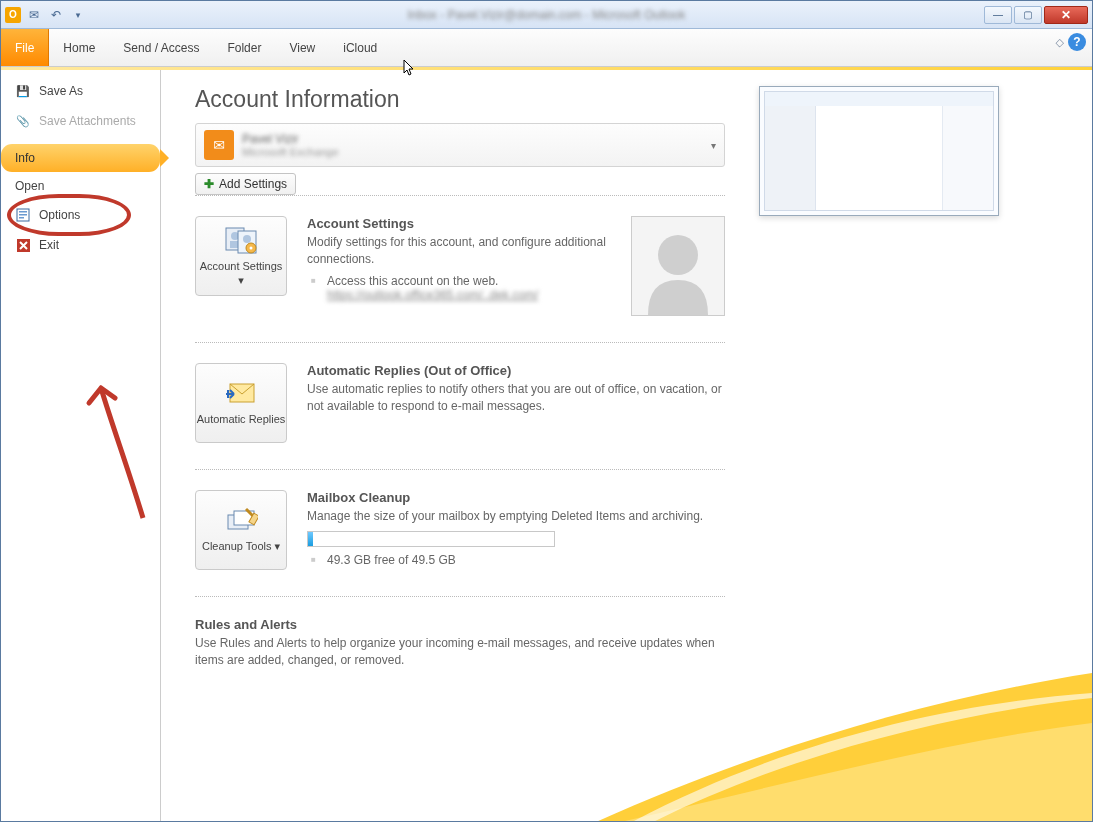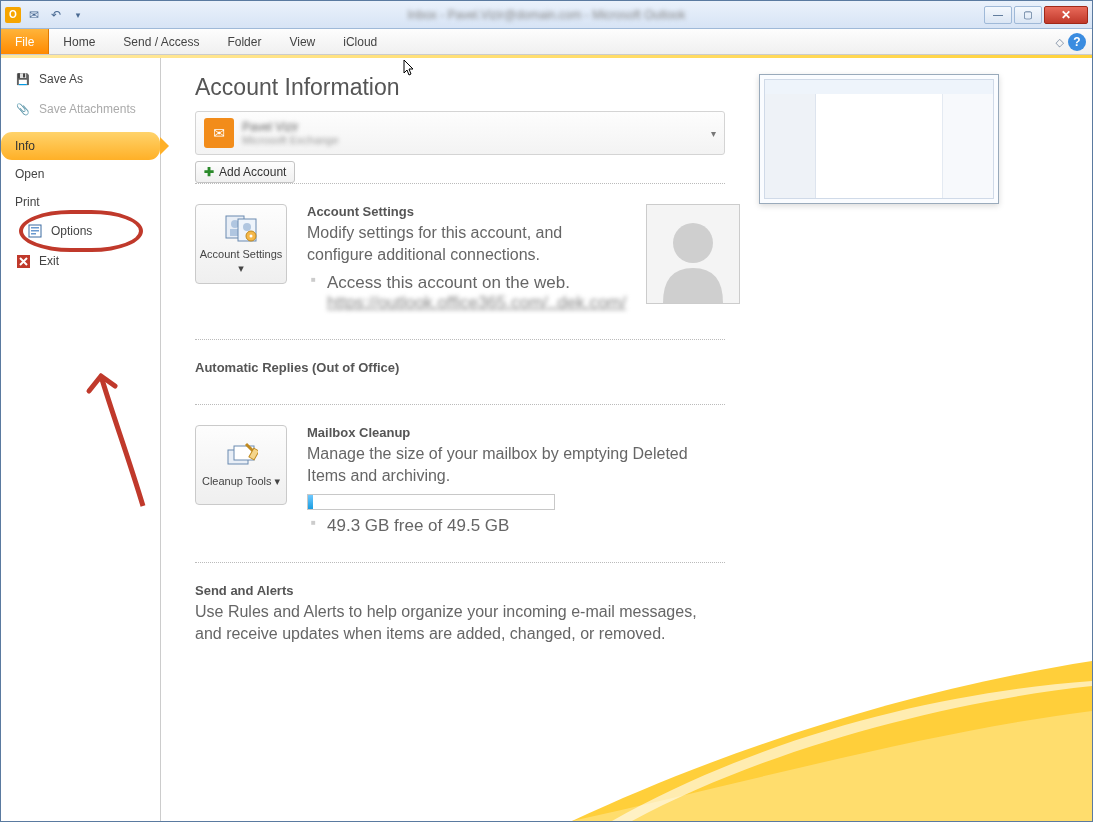--- a/index.html
+++ b/index.html
@@ -9,35 +9,35 @@
 .titlebar { height: 28px; background: linear-gradient(#eaf1fb, #d7e4f5); display: flex; align-items: center; justify-content: space-between; padding: 0 4px; border-bottom: 1px solid #9fb9d8; }
 .titlebar-left { display: flex; align-items: center; gap: 4px; }
 .app-icon { width: 16px; height: 16px; background: #f6a500; border-radius: 2px; display: inline-flex; align-items: center; justify-content: center; color: #fff; font-weight: bold; font-size: 10px; }
 .qat-icon { width: 18px; height: 18px; display: inline-flex; align-items: center; justify-content: center; color: #4a6a92; font-size: 12px; }
 .title-text { position: absolute; left: 50%; transform: translateX(-50%); font-size: 12px; color: #888; filter: blur(2px); }
 .winbtns { display: flex; gap: 2px; }
 .winbtn { width: 28px; height: 18px; background: linear-gradient(#f4f8fd, #dbe6f4); border: 1px solid #9fb9d8; border-radius: 2px; display: flex; align-items: center; justify-content: center; font-size: 10px; color: #3a5a80; }
 .winbtn.close { background: linear-gradient(#e86a5a, #c0392b); border-color: #a02818; color: #fff; width: 44px; font-size: 12px; font-weight: bold; }
 
 
-.ribbon { height: 26px; background: linear-gradient(#fdfdfd, #f0f0f0); border-bottom: 1px solid #ccc; display: flex; align-items: stretch; position: relative; }
+.ribbon { height: 38px; background: linear-gradient(#fdfdfd, #f0f0f0); border-bottom: 1px solid #ccc; display: flex; align-items: stretch; position: relative; }
 .ribbon-help { position: absolute; right: 6px; top: 4px; display: flex; gap: 4px; align-items: center; }
 .help-icon { width: 18px; height: 18px; border-radius: 50%; background: #3a8ce0; color: #fff; display: flex; align-items: center; justify-content: center; font-size: 12px; font-weight: bold; }
 .tab { display: flex; align-items: center; padding: 0 14px; font-size: 12px; color: #444; cursor: pointer; }
 .tab.file { background: linear-gradient(#ffb43a, #ff8a00); color: #fff; font-weight: normal; border-right: 1px solid #e07800; }
 .yellow-strip { height: 3px; background: linear-gradient(to right, #ffe9a0, #ffd23a); }
 
 
 .filebody { display: flex; height: calc(100% - 28px - 26px - 3px); position: relative; }
 .sidebar { width: 160px; background: #fff; border-right: 1px solid #ccc; padding-top: 6px; }
 .side-item { display: flex; align-items: center; gap: 8px; padding: 7px 14px; font-size: 12px; color: #444; cursor: pointer; position: relative; }
 .side-item.disabled { color: #aaa; }
 .side-item.info { background: linear-gradient(#ffd36b, #ffb027); color: #333; border-radius: 11px; }
 .side-item.info::after { content: ""; position: absolute; right: -9px; top: 50%; transform: translateY(-50%); width: 0; height: 0; border-left: 9px solid #ffb027; border-top: 9px solid transparent; border-bottom: 9px solid transparent; }
-.side-item.circled { position: relative; margin-left: 12px; }
+.side-item.circled { position: relative; }
 .circled-annot { position: absolute; border: 4px solid #c0392b; border-radius: 50% / 60%; width: 124px; height: 42px; top: -6px; left: 6px; pointer-events: none; }
 .arrow-annot { position: absolute; pointer-events: none; left: 82px; top: 308px; }
 .side-icon { width: 16px; height: 16px; display: inline-flex; align-items: center; justify-content: center; font-size: 11px; }
 
 
 .main { flex: 1; padding: 16px 40px 10px 34px; overflow: hidden; position: relative; display: flex; gap: 34px; }
 .main-left { flex: 1; max-width: 530px; }
 .main-right { width: 250px; }
 .acct-title { font-size: 23px; color: #555; font-weight: normal; margin-bottom: 10px; }
 .acct-box { border: 1px solid #d4d4d4; background: linear-gradient(#fdfdfd,#f3f3f3); border-radius: 3px; padding: 6px 8px; display: flex; align-items: center; gap: 8px; margin-bottom: 6px; }
@@ -47,22 +47,22 @@
 .acct-sub { font-size: 11px; color: #999; filter: blur(2px); }
 .acct-drop { color: #777; font-size: 10px; }
 .add-btn { display: inline-flex; align-items: center; gap: 5px; border: 1px solid #c4c4c4; background: linear-gradient(#fdfdfd,#f0f0f0); padding: 3px 8px; border-radius: 3px; font-size: 12px; color: #333; cursor: pointer; }
 
 .section { display: flex; gap: 20px; padding: 20px 0 26px 0; border-top: 1px dotted #bbb; }
 .section:first-of-type { margin-top: 18px; }
 .big-btn { width: 92px; height: 80px; border: 1px solid #cacaca; background: linear-gradient(#fdfdfd,#efefef); border-radius: 4px; display: flex; flex-direction: column; align-items: center; justify-content: center; gap: 3px; font-size: 11px; text-align: center; color: #444; cursor: pointer; flex-shrink: 0; line-height: 1.2; }
 .big-btn svg { margin-bottom: 2px; }
 .section-text { flex: 1; }
 .section-h { font-weight: bold; font-size: 13px; color: #555; margin-bottom: 3px; }
-.section-p { font-size: 16px; color: #666; line-height: 1.4; }
-.indent { margin-top: 6px; padding-left: 20px; position: relative; font-size: 17px; color: #666; }
+.section-p { font-size: 12px; color: #666; line-height: 1.4; }
+.indent { margin-top: 6px; padding-left: 20px; position: relative; font-size: 12px; color: #666; }
 .indent::before { content: "■"; position: absolute; left: 4px; color: #ccc; font-size: 8px; top: 2px; }
 .indent a { color: #888; text-decoration: underline; filter: blur(2px); }
 .avatar-box { width: 94px; height: 100px; border: 1px solid #ccc; background: #f4f4f4; display: flex; align-items: flex-end; justify-content: center; overflow: hidden; flex-shrink: 0; }
 .avatar-sil { width: 80px; height: 90px; }
 
 .prog-outer { width: 248px; height: 16px; border: 1px solid #c8c8c8; background: #fff; margin-top: 6px; }
 .prog-inner { height: 100%; width: 2%; background: linear-gradient(#6fc9ff,#1a9de0); }
 
 .preview-box { width: 240px; height: 130px; border: 1px solid #9ab; background: #fafcff; padding: 4px; font-size: 4px; color: #aab; overflow: hidden; box-shadow: 0 2px 6px rgba(0,0,0,.15); }
 .preview-inner { width: 100%; height: 100%; background: linear-gradient(#eef4fb 0 12%, #fff 12% 100%); border: 1px solid #d0dae8; position: relative; }
@@ -122,23 +122,20 @@
     <div class="side-item disabled">
       <span class="side-icon">📎</span>
       <span>Save Attachments</span>
     </div>
     <div style="height:8px"></div>
     <div class="side-item info">
       <span>Info</span>
     </div>
     <div class="side-item">
       <span>Open</span>
-    </div>
-    <div class="side-item">
-      <span>Print</span>
     </div>
     <div class="side-item circled">
       <span class="side-icon">
         <svg width="14" height="14" viewBox="0 0 14 14">
             <rect x="1" y="1" width="12" height="12" fill="#fff" stroke="#3a6aa0"></rect>
             <rect x="3" y="3" width="8" height="1.5" fill="#6a9ad0"></rect>
             <rect x="3" y="6" width="8" height="1.5" fill="#6a9ad0"></rect>
             <rect x="3" y="9" width="5" height="1.5" fill="#6a9ad0"></rect>
           </svg>
       </span>
@@ -167,21 +164,21 @@
       <div class="acct-box">
         <div class="acct-logo">✉</div>
         <div class="acct-lines">
           <div class="acct-name">Pavel Vizir</div>
           <div class="acct-sub">Microsoft Exchange</div>
         </div>
         <div class="acct-drop">▾</div>
       </div>
       <div class="add-btn">
         <span style="color:#2a8a2a;font-weight:bold;">✚</span>
-        <span>Add Account</span>
+        <span>Add Settings</span>
       </div>
 
       
       <div class="section">
         <div class="big-btn">
           <svg width="34" height="30" viewBox="0 0 34 30">
               <rect x="2" y="3" width="18" height="22" fill="#e8eef6" stroke="#6a8ab0"></rect>
               <circle cx="11" cy="11" r="4" fill="#b0c6e0"></circle>
               <rect x="6" y="16" width="10" height="7" fill="#b0c6e0"></rect>
               <rect x="14" y="6" width="18" height="22" fill="#eef4fb" stroke="#6a8ab0"></rect>
@@ -202,22 +199,32 @@
         <div class="avatar-box">
           <svg class="avatar-sil" viewBox="0 0 80 90">
               <circle cx="40" cy="30" r="20" fill="#cfcfcf"></circle>
               <path d="M10 90 Q10 55 40 55 Q70 55 70 90 Z" fill="#cfcfcf"></path>
             </svg>
         </div>
       </div>
 
       
       <div class="section">
+        <div class="big-btn">
+          <svg width="34" height="28" viewBox="0 0 34 28">
+              <rect x="6" y="4" width="24" height="18" fill="#ffe9a0" stroke="#c9a030"></rect>
+              <path d="M6 4 L18 14 L30 4" fill="none" stroke="#c9a030"></path>
+              <path d="M2 14 L10 14 M4 10 L4 18" stroke="#2a6ac0" stroke-width="2"></path>
+              <path d="M10 14 L6 10 M10 14 L6 18" stroke="#2a6ac0" stroke-width="2" fill="none"></path>
+            </svg>
+          <span>Automatic Replies</span>
+        </div>
         <div class="section-text">
           <div class="section-h">Automatic Replies (Out of Office)</div>
+          <div class="section-p">Use automatic replies to notify others that you are out of office, on vacation, or not available to respond to e-mail messages.</div>
         </div>
       </div>
 
       
       <div class="section">
         <div class="big-btn">
           <svg width="34" height="28" viewBox="0 0 34 28">
               <rect x="4" y="8" width="20" height="14" fill="#e8eef6" stroke="#6a8ab0"></rect>
               <rect x="10" y="4" width="20" height="14" fill="#fff" stroke="#6a8ab0"></rect>
               <path d="M22 2 L30 10" stroke="#c08a20" stroke-width="3"></path>
@@ -231,21 +238,21 @@
           <div class="prog-outer">
               <div class="prog-inner"></div>
             </div>
           <div class="indent">49.3 GB free of 49.5 GB</div>
         </div>
       </div>
 
       
       <div class="section">
         <div class="section-text">
-          <div class="section-h">Send and Alerts</div>
+          <div class="section-h">Rules and Alerts</div>
           <div class="section-p">Use Rules and Alerts to help organize your incoming e-mail messages, and receive updates when items are added, changed, or removed.</div>
         </div>
       </div>
     </div>
 
     <div class="main-right">
       <div class="preview-box">
         <div class="preview-inner"></div>
       </div>
     </div>

